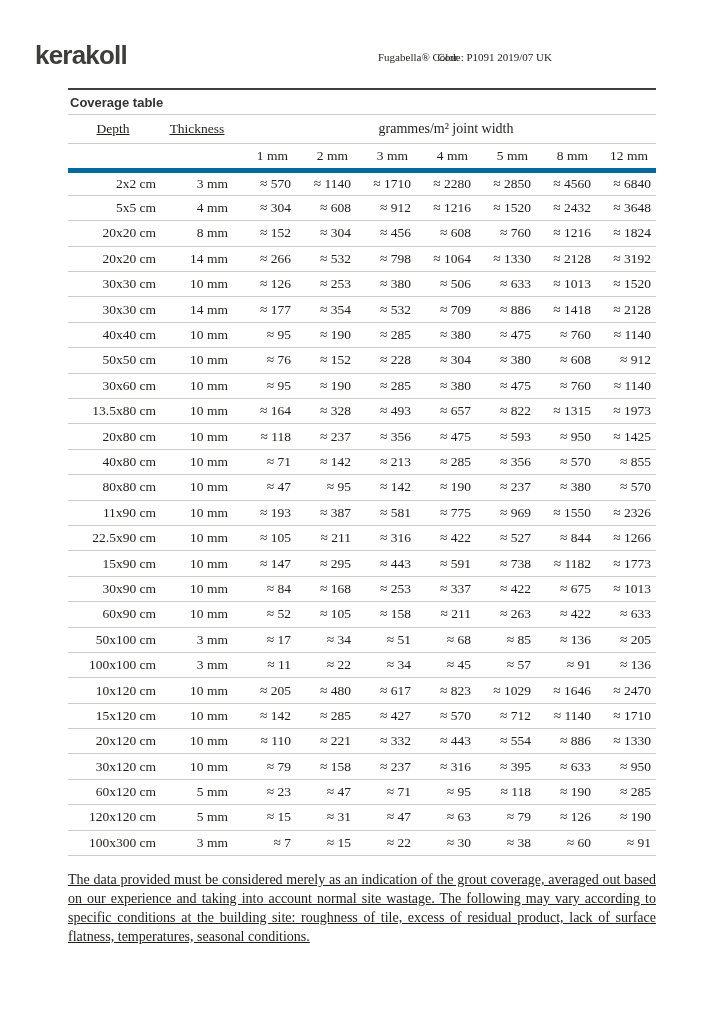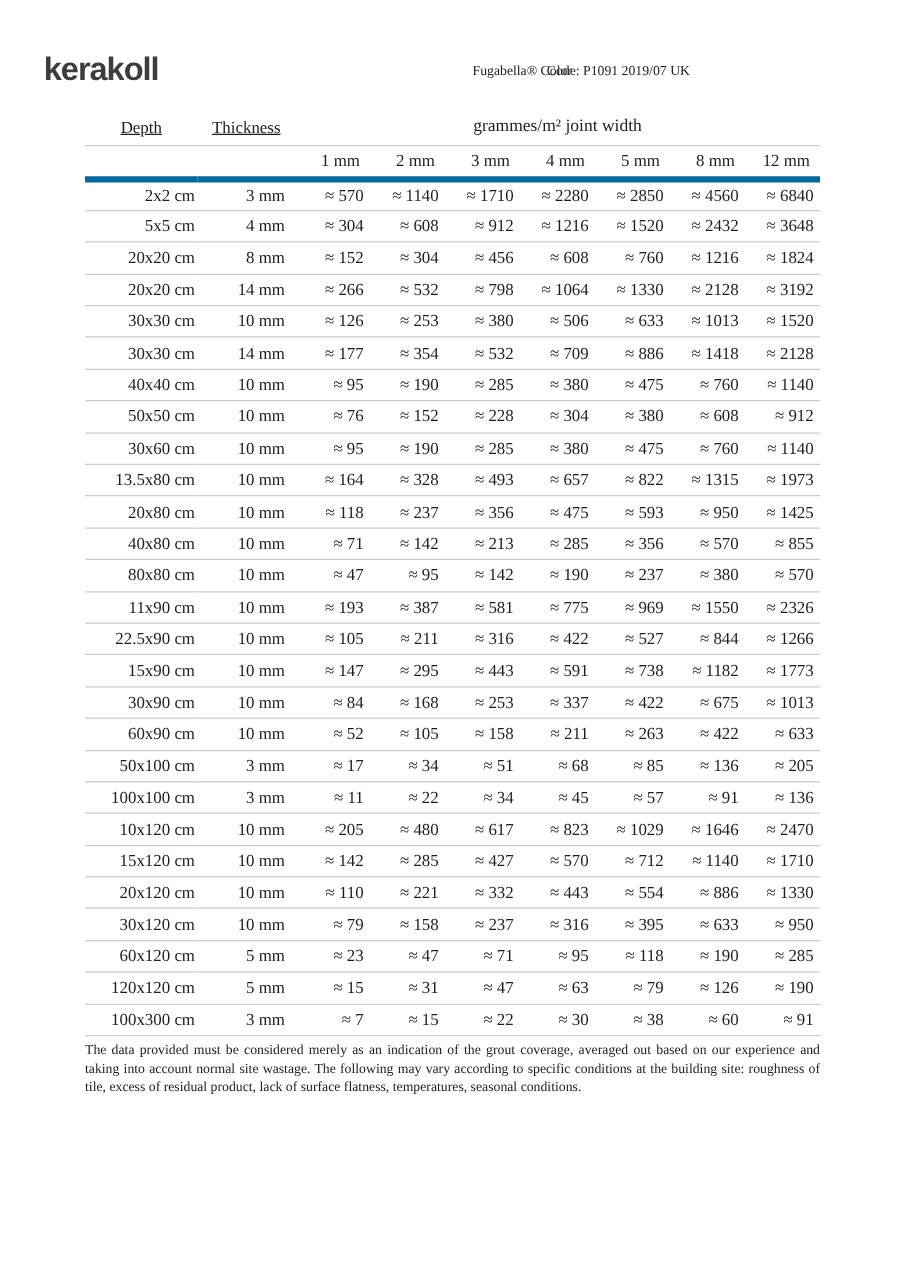--- a/index.html
+++ b/index.html
@@ -58,37 +58,39 @@
   .sub-row th { height: 27px; vertical-align: middle; border-bottom: 5px solid #0369a1; margin-top: 12px; }
   .sub-row .c-num { text-align: right; padding-right: 8px; }
 
   tbody td { height: 25.4px; vertical-align: middle; }
   tbody tr { border-bottom: 1px solid #cccccc; }
   td.c-depth { text-align: right; padding-right: 2px; margin-top: 39px; }
   td.c-thick { text-align: right; padding-right: 8px; }
   td.c-num   { text-align: right; padding-right: 5px; }
 
   .footnote {
-    margin-top: 4px;
-    font-size: 11px;
+    margin-top: 15px;
+    font-size: 14px;
     line-height: 1.35;
     color: #1d1d1b;
     text-align: justify;
+    text-decoration: underline;
   }
 </style>
 </head>
 <body>
 
 <div class="page-header">
   <div class="logo">kerakoll</div>
   <div class="doc-product">Fugabella® Color</div>
   <div class="doc-code">Code: P1091 2019/07 UK</div>
 </div>
 
 <div class="table-wrap">
+  <div class="table-title">Coverage table</div>
 
   <table>
     <colgroup>
       <col class="depth">
         <col class="thick">
       <col class="num">
         <col class="num">
         <col class="num">
         <col class="num">
         <col class="num">

